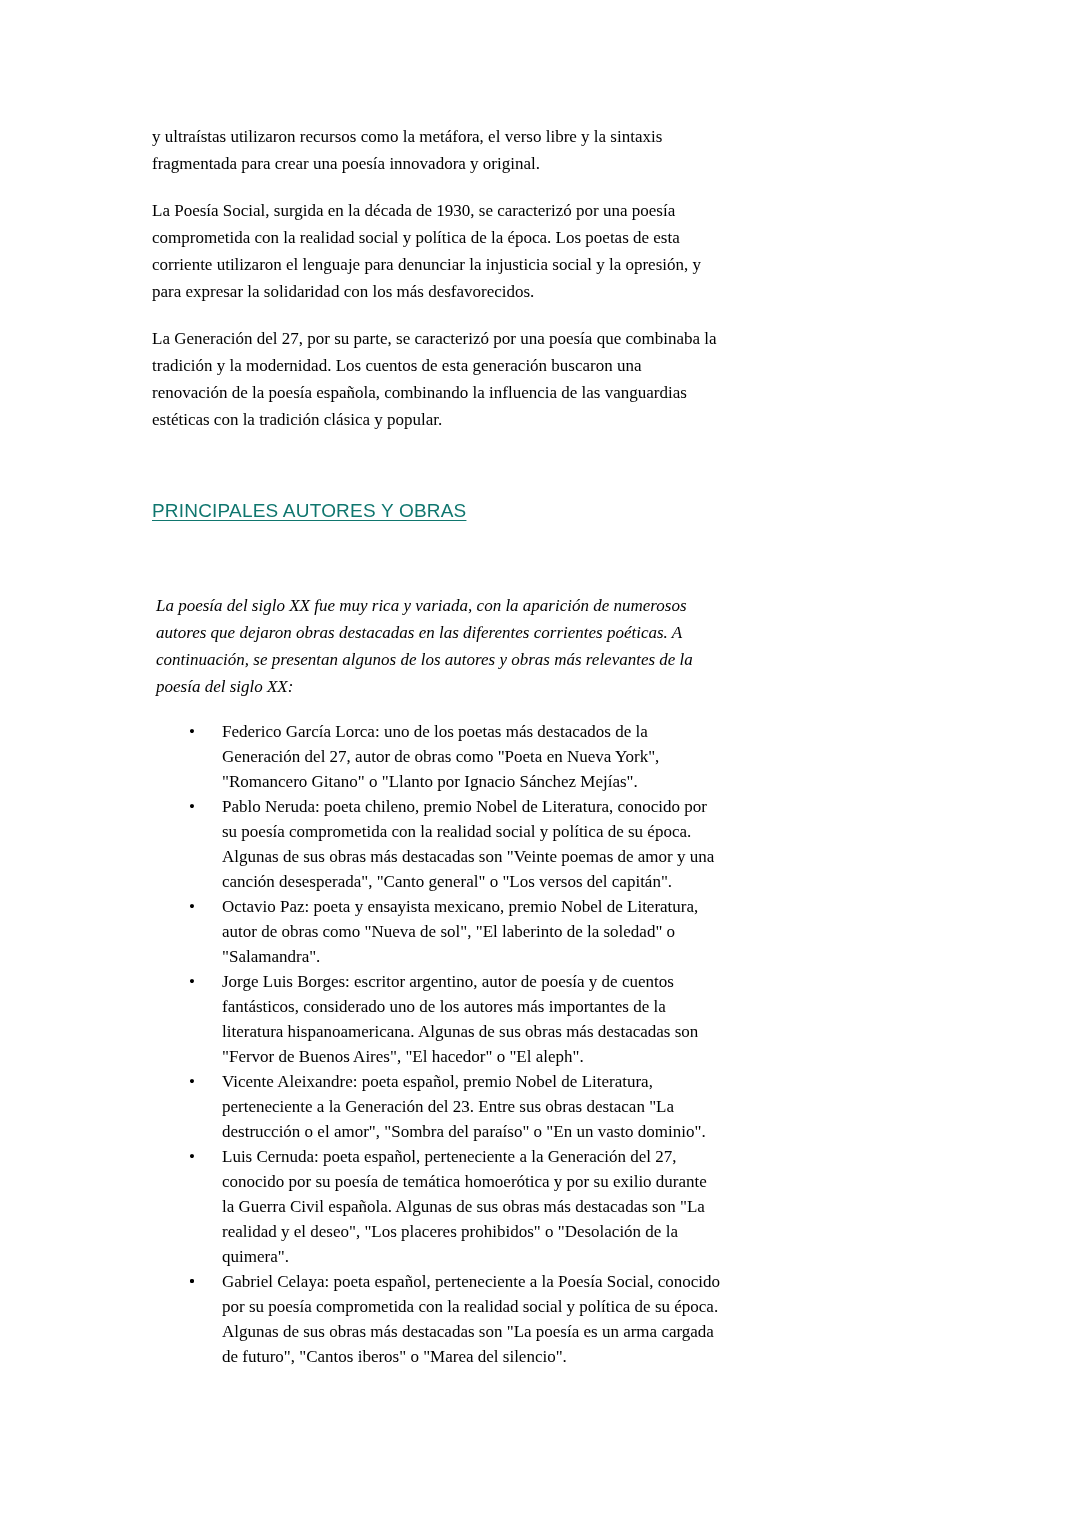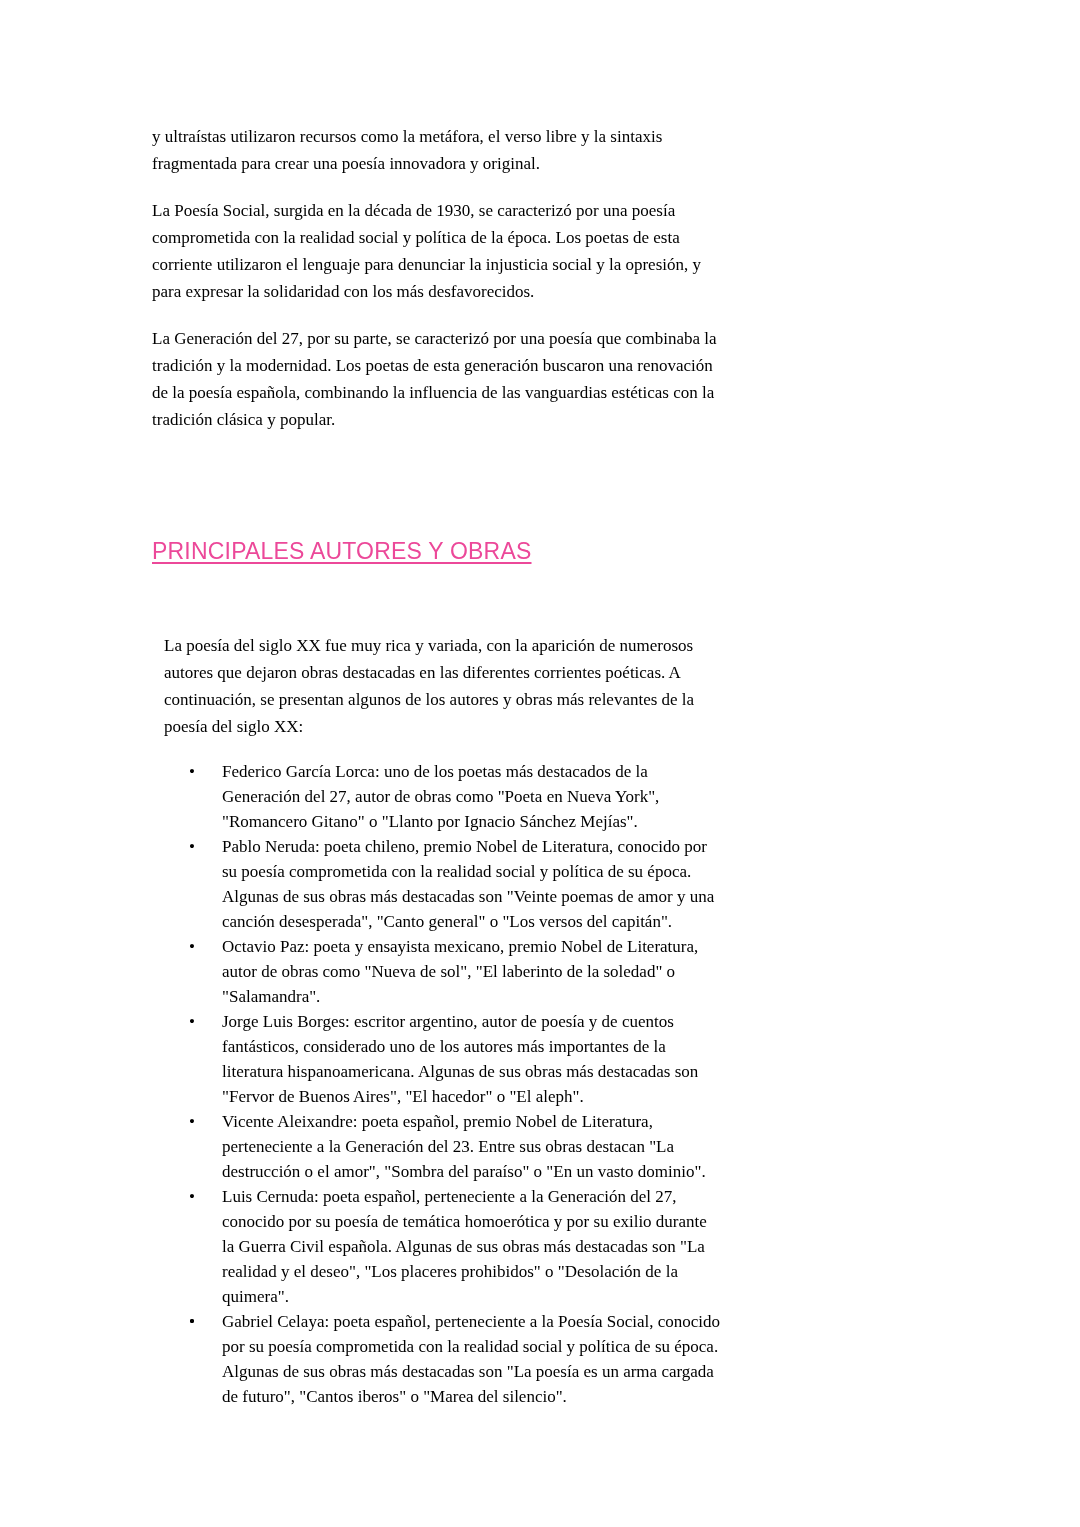--- a/index.html
+++ b/index.html
@@ -19,32 +19,33 @@
     color: #000000;
   }
   .para {
     margin: 0 0 20px 0;
     font-family: "Liberation Serif", serif;
     font-size: 17px;
     line-height: 27px;
     color: #000000;
   }
   .section-heading {
-    margin: 104px 0 0 0;
+    margin: 64px 0 0 0;
     font-family: "Liberation Sans", sans-serif;
-    font-size: 23px;
+    font-size: 19px;
     font-weight: 400;
     line-height: 28px;
     letter-spacing: 0.2px;
     text-decoration: underline;
     text-underline-offset: 3px;
-    color: #ec4899;
+    color: #0f766e;
   }
   .intro {
-    margin: 67px 0 19px 12px;
+    margin: 67px 0 19px 4px;
+    font-style: italic;
   }
   .authors {
     list-style: none;
     margin: 0;
     padding: 0;
     font-family: "Liberation Serif", serif;
     font-size: 17px;
     line-height: 25px;
     color: #000000;
   }
@@ -63,21 +64,21 @@
 </head>
 <body>
 
 <div class="page">
   <div class="content">
 
     <p class="para">y ultraístas utilizaron recursos como la metáfora, el verso libre y la sintaxis fragmentada para crear una poesía innovadora y original.</p>
 
     <p class="para">La Poesía Social, surgida en la década de 1930, se caracterizó por una poesía comprometida con la realidad social y política de la época. Los poetas de esta corriente utilizaron el lenguaje para denunciar la injusticia social y la opresión, y para expresar la solidaridad con los más desfavorecidos.</p>
 
-    <p class="para">La Generación del 27, por su parte, se caracterizó por una poesía que combinaba la tradición y la modernidad. Los poetas de esta generación buscaron una renovación de la poesía española, combinando la influencia de las vanguardias estéticas con la tradición clásica y popular.</p>
+    <p class="para">La Generación del 27, por su parte, se caracterizó por una poesía que combinaba la tradición y la modernidad. Los cuentos de esta generación buscaron una renovación de la poesía española, combinando la influencia de las vanguardias estéticas con la tradición clásica y popular.</p>
 
     <h2 class="section-heading">PRINCIPALES AUTORES Y OBRAS</h2>
 
     <p class="para intro">La poesía del siglo XX fue muy rica y variada, con la aparición de numerosos autores que dejaron obras destacadas en las diferentes corrientes poéticas. A continuación, se presentan algunos de los autores y obras más relevantes de la poesía del siglo XX:</p>
 
     <ul class="authors">
       <li>
         <span class="bullet">•</span>
         <span>Federico García Lorca: uno de los poetas más destacados de la Generación del 27, autor de obras como "Poeta en Nueva York", "Romancero Gitano" o "Llanto por Ignacio Sánchez Mejías".</span>
       </li>

